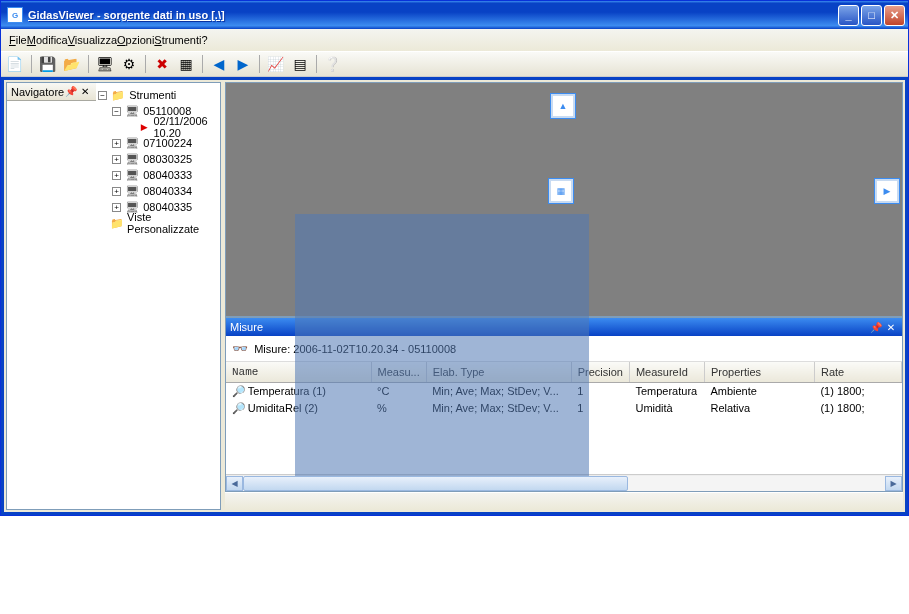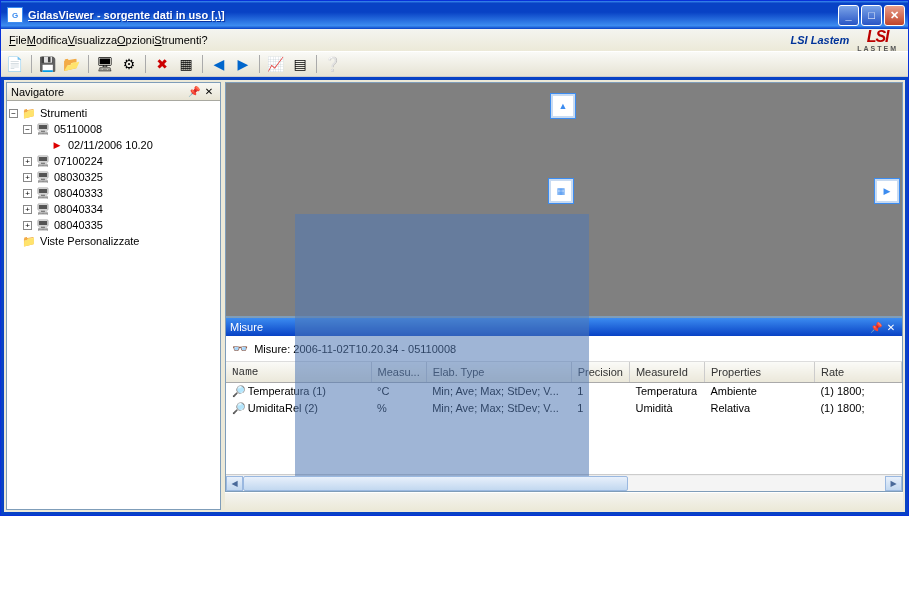--- a/index.html
+++ b/index.html
@@ -15,21 +15,21 @@
 .menubar { height: 22px; background: linear-gradient(to bottom, #f4f4f0, #ece9d8); display: flex; align-items: center; padding: 0 8px; position: relative; }
 .menubar .mi { text-decoration: underline; text-decoration-color: transparent; cursor: default; }
 .menubar .mi::first-letter { text-decoration: underline; }
 .menubar .logo { position: absolute; right: 10px; font-style: italic; font-weight: bold; color: #003399; font-size: 12px; display: flex; align-items: center; gap: 8px; }
 .menubar .logo .lsi { color: #b00; font-size: 16px; font-style: italic; letter-spacing: -1px; }
 .menubar .logo .lastem { font-size: 7px; color: #555; letter-spacing: 2px; font-style: normal; }
 .toolbar { height: 26px; background: linear-gradient(to bottom, #fafaf7, #e6e3d4); border-top: 1px solid #fff; border-bottom: 1px solid #ccc; display: flex; align-items: center; padding: 0 4px; gap: 4px; }
 .toolbar .sep { width: 1px; height: 18px; background: #aaa; margin: 0 2px; }
 .tbtn { width: 20px; height: 20px; display: flex; align-items: center; justify-content: center; font-size: 14px; cursor: default; }
 .body { flex: 1; display: flex; background: #ece9d8; border-top: 3px solid #0842c5; border-left: 3px solid #0842c5; border-right: 3px solid #0842c5; border-bottom: 3px solid #0842c5; }
-.navigator { width: 215px; background: #fff; border: 1px solid #7f9db9; display: flex; flex-direction: column; margin: 2px; }
+.navigator { width: 215px; background: #fff; border: 1px solid #7f9db9; display: flex; flex-direction: row; margin: 2px; }
 .panel-header { height: 18px; background: linear-gradient(to bottom, #f8f8f4, #e8e4d4); border-bottom: 1px solid #a8a8a0; display: flex; align-items: center; padding: 0 4px; font-size: 11px; }
 .panel-header .ptitle { flex: 1; }
 .panel-header .pbtn { width: 14px; height: 14px; display: flex; align-items: center; justify-content: center; font-size: 10px; cursor: default; }
 .tree { flex: 1; padding: 4px 2px; overflow: auto; background: #fff; }
 .tree .node { display: flex; align-items: center; height: 16px; gap: 3px; cursor: default; }
 .tree .exp { width: 9px; height: 9px; border: 1px solid #888; font-size: 8px; line-height: 7px; text-align: center; background: #fff; color: #000; }
 .tree .exp.empty { border: none; }
 .tree .ico { width: 16px; height: 14px; display: inline-flex; align-items: center; justify-content: center; font-size: 11px; }
 .tree .ico.folder { color: #c9a227; }
 .tree .ico.dev { color: #555; }
@@ -69,27 +69,20 @@
     </div>
   </div>
 
   <div class="menubar">
     <span class="mi">File</span>
     <span class="mi">Modifica</span>
     <span class="mi">Visualizza</span>
     <span class="mi">Opzioni</span>
     <span class="mi">Strumenti</span>
     <span class="mi">?</span>
-    <div class="logo">
-      <span>LSI Lastem</span>
-      <span style="display:flex;flex-direction:column;align-items:center;line-height:1;">
-        <span class="lsi">LSI</span>
-        <span class="lastem">LASTEM</span>
-      </span>
-    </div>
   </div>
 
   <div class="toolbar">
     <div class="tbtn">📄</div>
     <div class="sep"></div>
     <div class="tbtn">💾</div>
     <div class="tbtn">📂</div>
     <div class="sep"></div>
     <div class="tbtn">🖥</div>
     <div class="tbtn">⚙</div>

